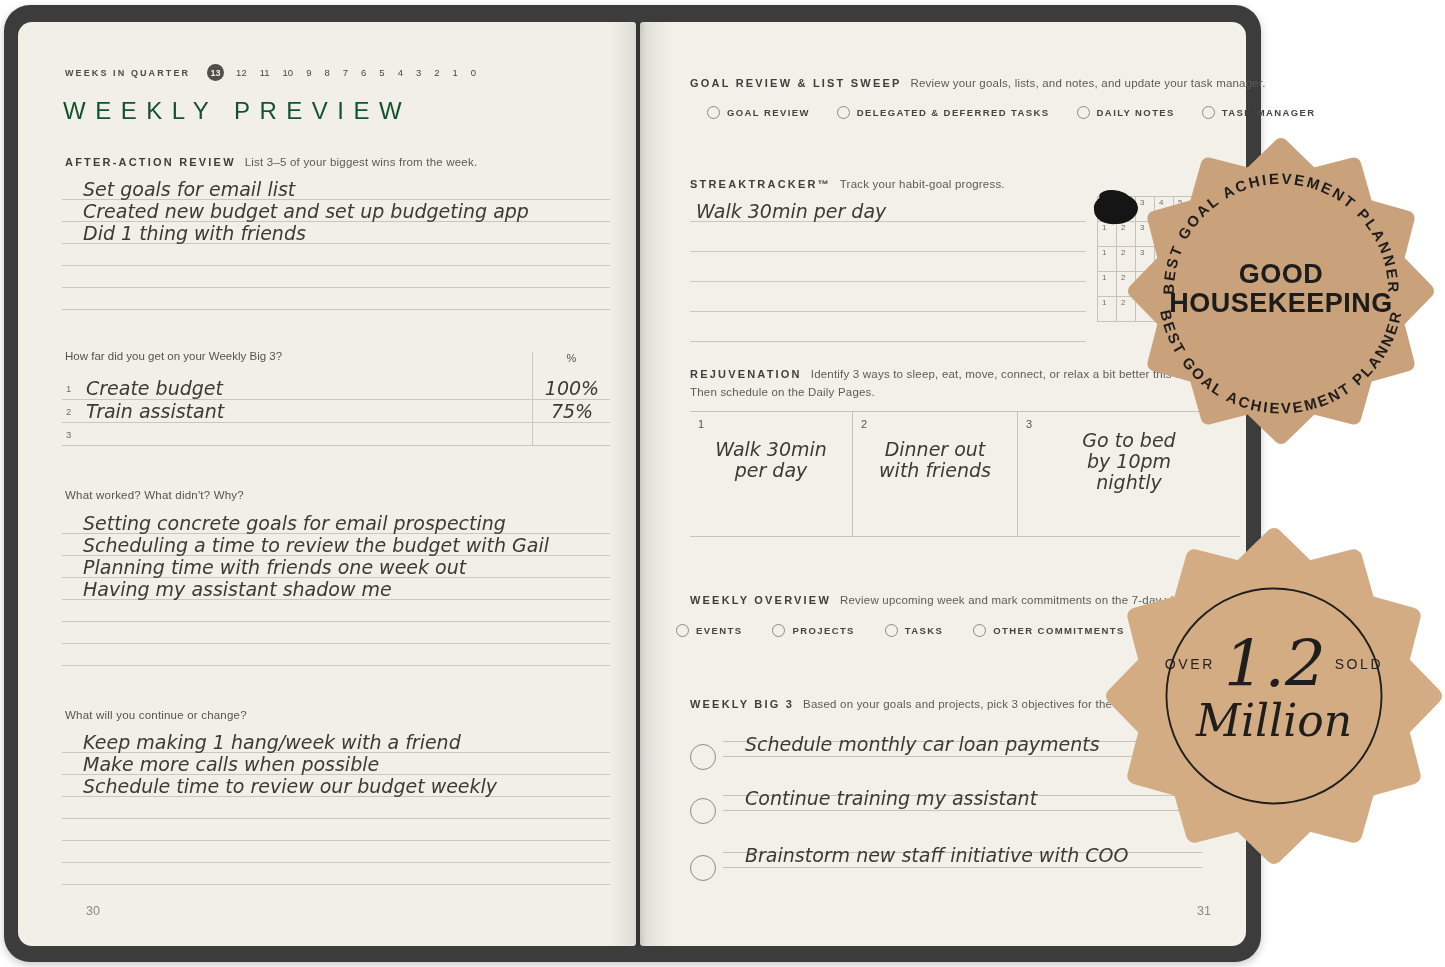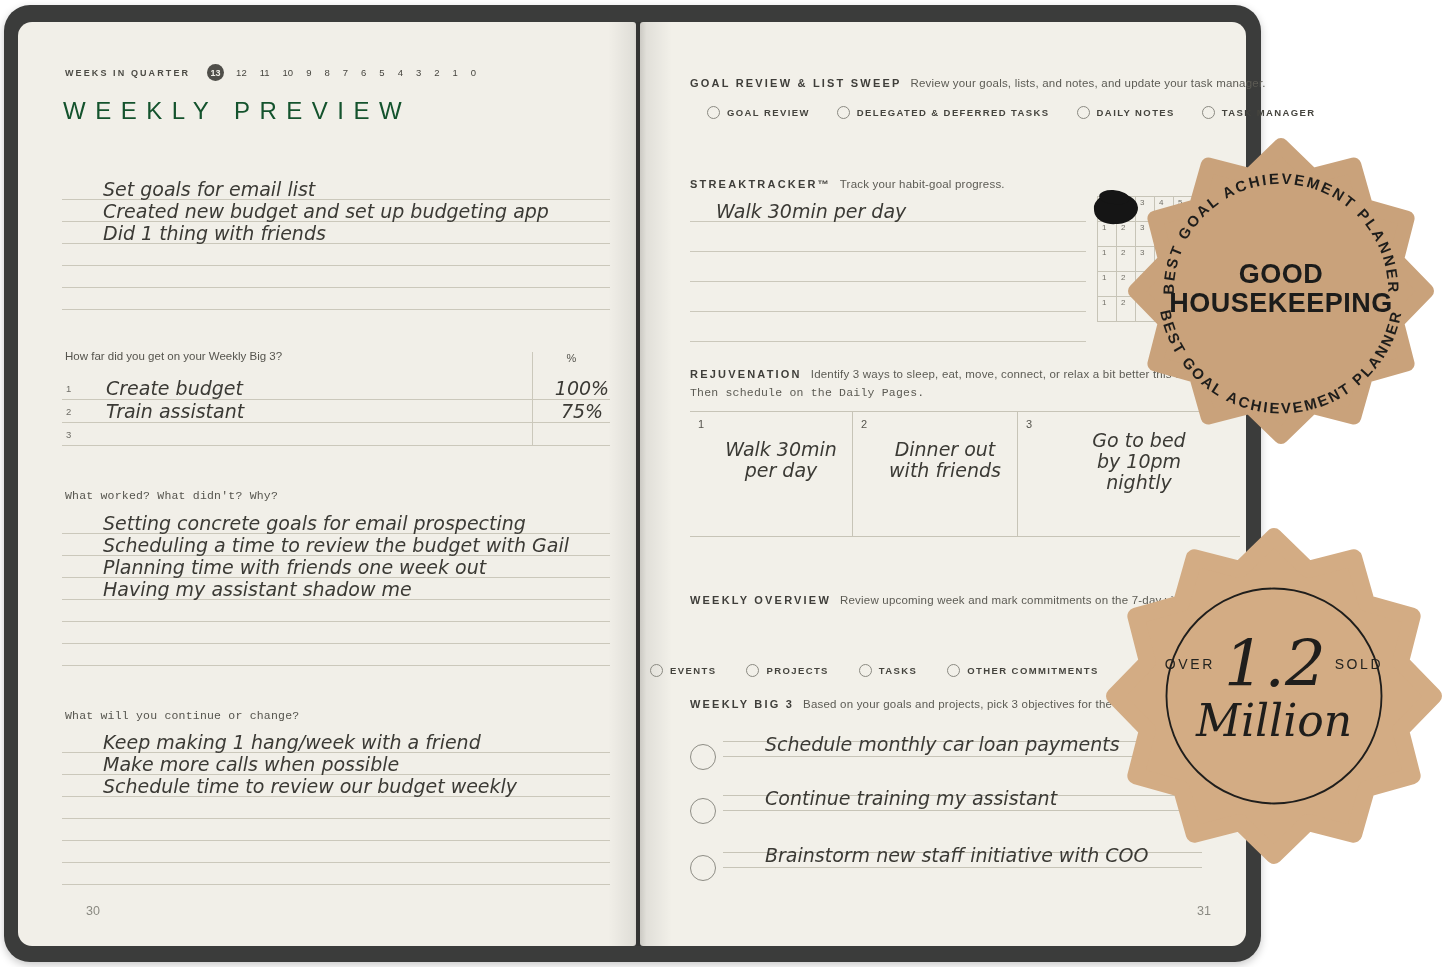--- a/index.html
+++ b/index.html
@@ -11,22 +11,22 @@
   .page{position:absolute;top:22px;height:924px;background:#f1efe8;}
   .page.left{left:18px;width:618px;border-radius:14px 3px 3px 14px;}
   .page.right{left:640px;width:606px;background:#f2f0e9;border-radius:3px 14px 14px 3px;}
   .gutter{position:absolute;left:608px;top:22px;width:64px;height:924px;
     background:linear-gradient(90deg,rgba(0,0,0,0) 0%,rgba(0,0,0,.07) 40%,rgba(0,0,0,.16) 50%,rgba(0,0,0,.07) 60%,rgba(0,0,0,0) 100%);}
 
   
   .sec-head{position:absolute;white-space:nowrap;}
   .sec-label{font-size:11px;letter-spacing:2.2px;font-weight:700;color:#3f3e3a;}
   .sec-instr{font-size:11.5px;color:#5c5b54;margin-left:9px;letter-spacing:.2px;}
-  .question{position:absolute;font-size:11.5px;color:#55544d;letter-spacing:.2px;white-space:nowrap;font-family:Liberation Mono, monospace;}
-  .hw{font-family:"DejaVu Sans",sans-serif;font-style:italic;font-size:19px;color:#3b3a35;white-space:nowrap;margin-left:20px;}
+  .question{position:absolute;font-size:11.5px;color:#55544d;letter-spacing:.2px;white-space:nowrap;}
+  .hw{font-family:"DejaVu Sans",sans-serif;font-style:italic;font-size:19px;color:#3b3a35;white-space:nowrap;}
   .rules{position:absolute;display:flex;flex-direction:column;}
   .rule{border-bottom:1px solid #cbc8bb;display:flex;align-items:flex-end;padding-left:21px;box-sizing:border-box;}
   .rule .hw{line-height:20px;}
   .pagenum{position:absolute;font-size:12.5px;color:#8b8a82;}
 
   
   .wiq{position:absolute;left:65px;top:64px;display:flex;align-items:center;}
   .wiq-label{font-size:9px;letter-spacing:2.1px;font-weight:700;color:#4c4b45;margin-right:17px;}
   .wiq-current{width:17px;height:17px;border-radius:50%;background:#4f4e49;color:#f1efe8;font-size:9px;font-weight:700;display:flex;align-items:center;justify-content:center;margin-right:12px;}
   .wiq-nums{display:flex;gap:13px;}
@@ -109,20 +109,23 @@
       <span>4</span>
       <span>3</span>
       <span>2</span>
       <span>1</span>
       <span>0</span>
     </span>
   </div>
 
   <div class="big-title">WEEKLY PREVIEW</div>
 
+  <div class="sec-head" style="left:65px;top:152px;">
+    <span class="sec-label">AFTER-ACTION REVIEW</span><span class="sec-instr">List 3–5 of your biggest wins from the week.</span>
+  </div>
   <div class="rules" style="left:62px;top:178px;width:548px;">
     <div class="rule" style="height:22px;">
         <span class="hw">Set goals for email list</span>
       </div>
     <div class="rule" style="height:22px;">
         <span class="hw">Created new budget and set up budgeting app</span>
       </div>
     <div class="rule" style="height:22px;">
         <span class="hw">Did 1 thing with friends</span>
       </div>
@@ -291,21 +294,21 @@
       <span class="num">3</span>
       <span class="txt hw" style="margin-top:0;">Go to bed
 by 10pm
 nightly</span>
     </div>
   </div>
 
   <div class="sec-head" style="left:690px;top:590px;">
     <span class="sec-label">WEEKLY OVERVIEW</span><span class="sec-instr">Review upcoming week and mark commitments on the 7-day view on the</span>
   </div>
-  <div class="checks" style="left:650px;top:624px;margin-top:40px;">
+  <div class="checks" style="left:676px;top:624px;">
     <span class="check" style="margin-right:30px;">
         <span class="c"></span>
         <span class="l">EVENTS</span>
       </span>
     <span class="check" style="margin-right:30px;">
         <span class="c"></span>
         <span class="l">PROJECTS</span>
       </span>
     <span class="check" style="margin-right:30px;">
         <span class="c"></span>

